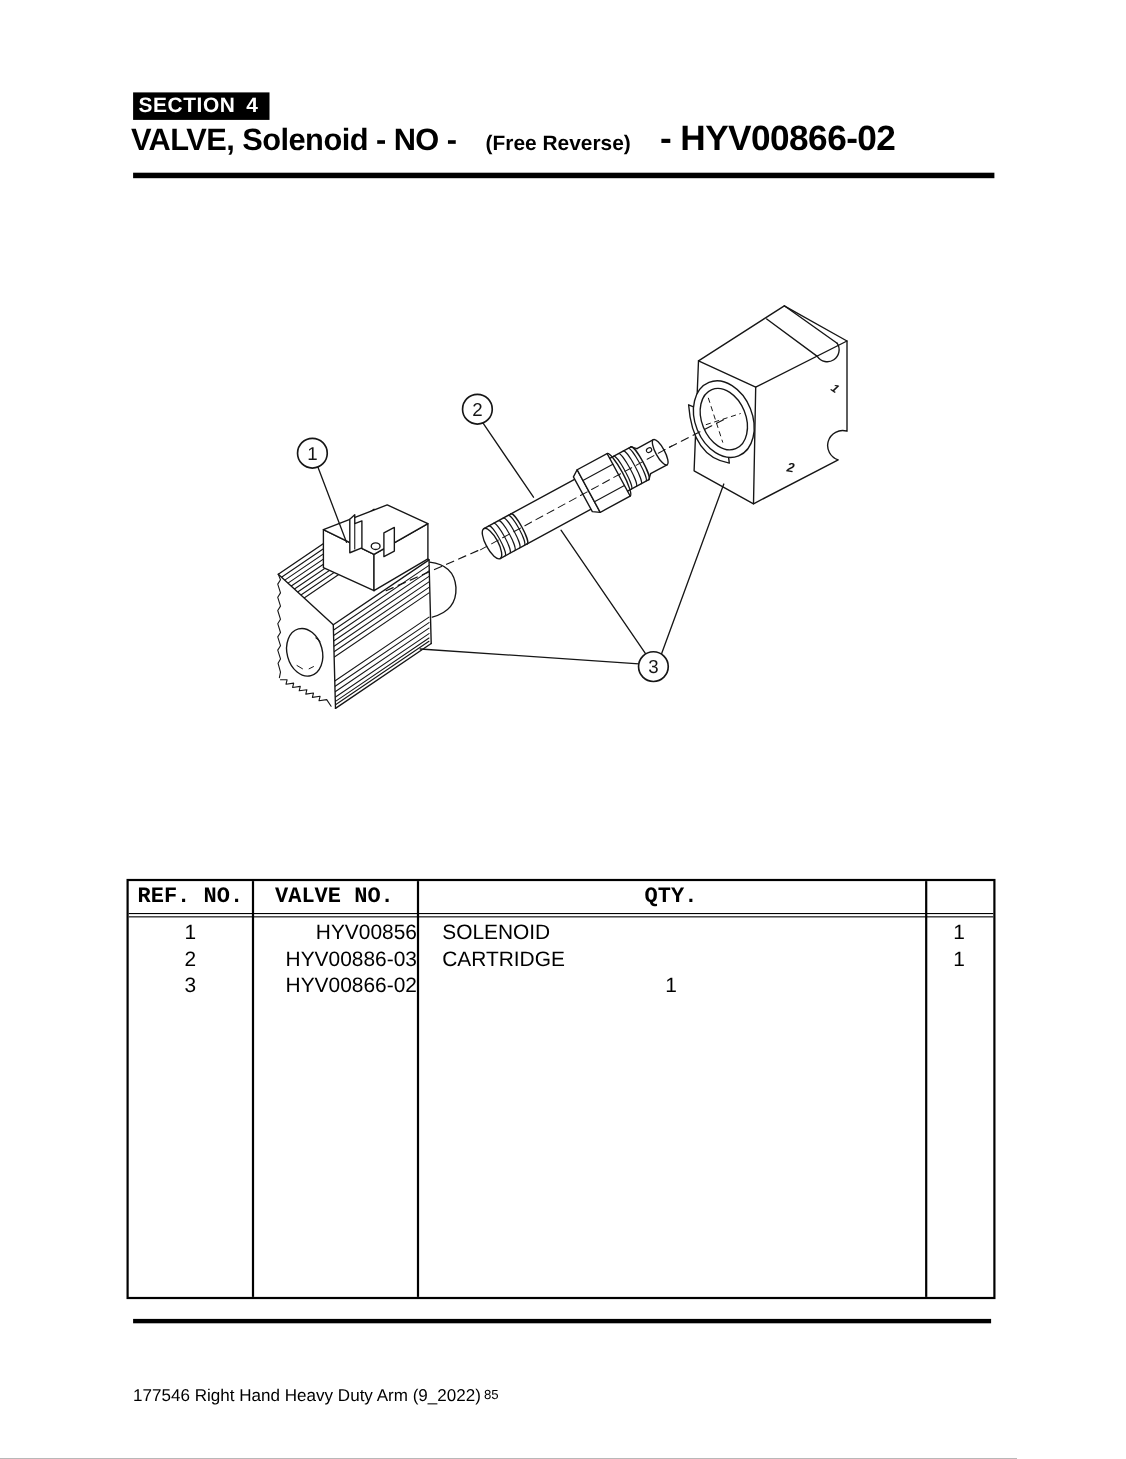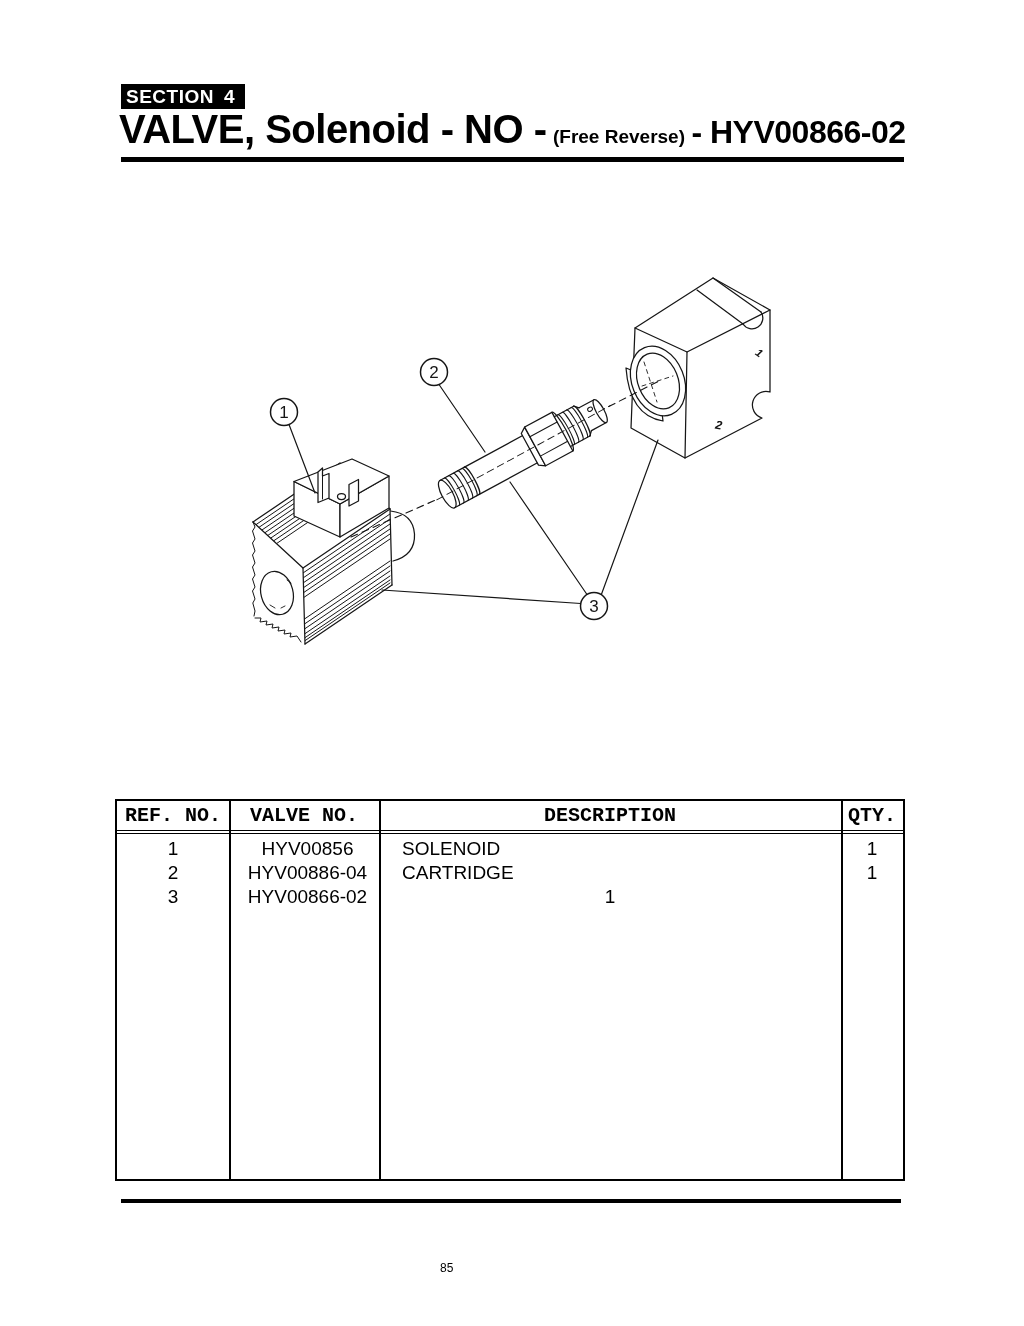--- a/index.html
+++ b/index.html
@@ -12,42 +12,42 @@
   .section-badge{
     position:absolute;left:121px;top:84px;width:124px;height:25px;
     background:#000;color:#fff;font-weight:bold;font-size:19px;
     display:flex;align-items:center;justify-content:space-between;
     padding:0 10px 0 5px;letter-spacing:0.5px;
   }
   .title-line{
     position:absolute;left:119px;top:107px;width:800px;white-space:nowrap;
     font-weight:bold;
   }
-  .title-main{font-size:40px;letter-spacing:-0.5px;}
-  .title-paren{font-size:19px;margin:0 2px;}
+  .title-main{font-size:28px;letter-spacing:-0.5px;}
+  .title-paren{font-size:19px;margin:0 22px;}
   .title-part{font-size:32px;letter-spacing:-0.5px;}
   .rule-top{position:absolute;left:121px;top:157px;width:783px;height:4.5px;background:#000;}
   .rule-bottom{position:absolute;left:121px;top:1199px;width:780px;height:3.5px;background:#000;}
   .diagram{position:absolute;left:230px;top:250px;width:560px;height:410px;}
   .ptable{
     position:absolute;left:115px;top:799px;width:790px;height:382px;
     border:2.5px solid #000;
   }
   .thead{
     display:grid;grid-template-columns:112px 150px 462px auto;
     height:30px;border-bottom:1.5px solid #000;
     font-weight:bold;font-size:20px;line-height:30px;text-align:center;font-family:Liberation Mono, monospace;
   }
   .dblgap{height:2.5px;border-bottom:1.5px solid #000;}
   .trow{
     display:grid;grid-template-columns:112px 150px 462px auto;
     height:24px;font-size:19px;line-height:24px;
   }
   .trow .c-ref{text-align:center;}
-  .trow .c-part{text-align:center;padding-left:7px;}
+  .trow .c-part{text-align:right;padding-left:7px;}
   .trow .c-desc{text-align:left;padding-left:23px;}
   .trow .c-qty{text-align:center;}
   .tbody{padding-top:3px;}
   .vline{position:absolute;top:0;bottom:0;width:1.5px;background:#000;}
   .vline.v1{left:112px;}
   .vline.v2{left:262px;}
   .vline.v3{left:724px;}
   .footer-doc{position:absolute;left:121px;top:1261px;font-size:15.5px;}
   .footer-page{position:absolute;left:440px;top:1261px;font-size:12px;}
   svg text{font-family:"Liberation Sans", sans-serif;}
@@ -215,43 +215,43 @@
   </svg>
 
   <div class="ptable">
     <div class="vline v1"></div>
     <div class="vline v2"></div>
     <div class="vline v3"></div>
 
     <div class="thead">
       <div>REF. NO.</div>
       <div>VALVE NO.</div>
-      <div>DESCRIPTION</div>
       <div>QTY.</div>
     </div>
     <div class="dblgap"></div>
 
     <div class="tbody">
       <div class="trow">
         <div class="c-ref">1</div>
         <div class="c-part">HYV00856</div>
         <div class="c-desc">SOLENOID</div>
         <div class="c-qty">1</div>
       </div>
       <div class="trow">
         <div class="c-ref">2</div>
-        <div class="c-part">HYV00886-04</div>
+        <div class="c-part">HYV00886-03</div>
         <div class="c-desc">CARTRIDGE</div>
         <div class="c-qty">1</div>
       </div>
       <div class="trow">
         <div class="c-ref">3</div>
         <div class="c-part">HYV00866-02</div>
         <div class="c-qty">1</div>
       </div>
     </div>
   </div>
 
   <div class="rule-bottom"></div>
 
+  <div class="footer-doc">177546 Right Hand Heavy Duty Arm (9_2022)</div>
   <div class="footer-page">85</div>
 
 </div>
 
 </body></html>

